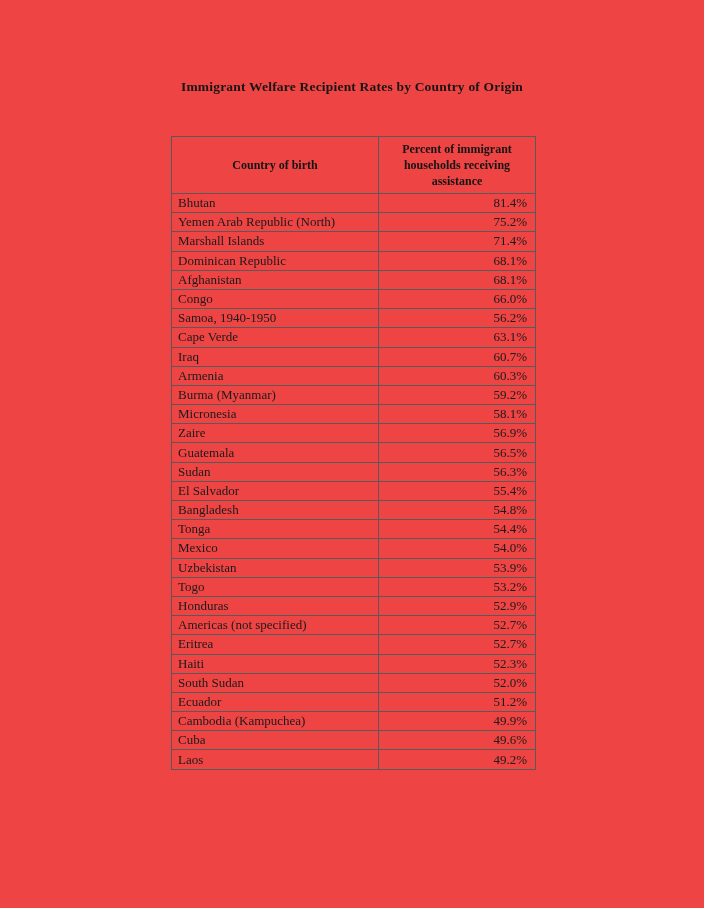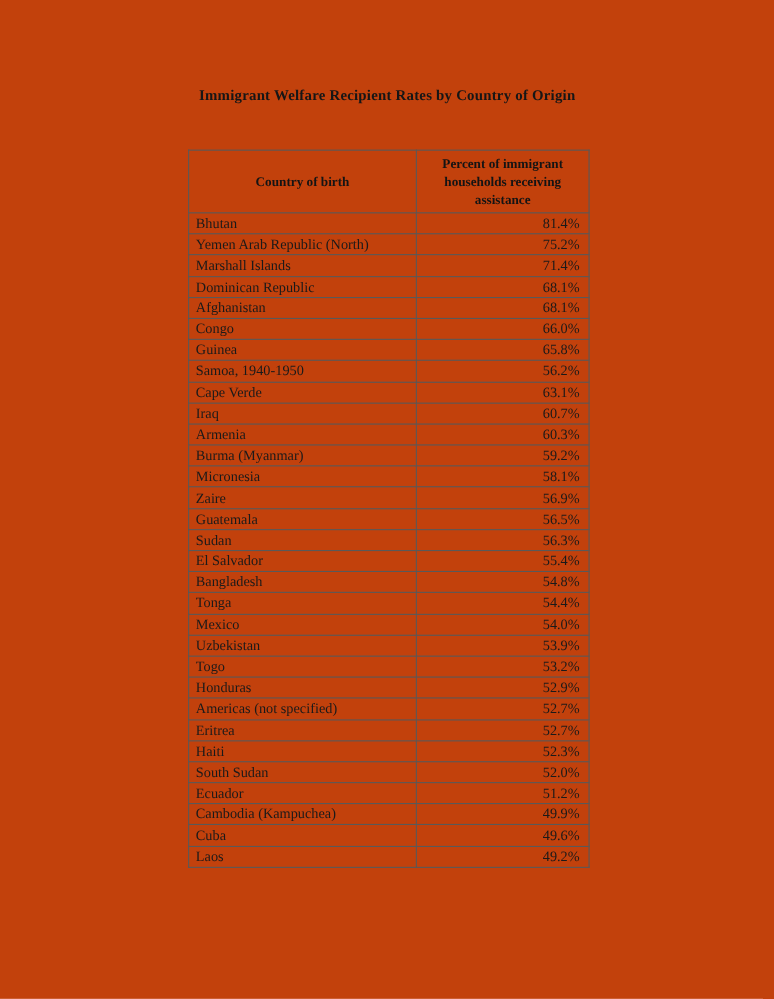--- a/index.html
+++ b/index.html
@@ -11,21 +11,21 @@
     height: 908px;
     background: #ffffff;
     position: relative;
     font-family: "Liberation Serif", "DejaVu Serif", serif;
     color: #1c1c1c;
     overflow: hidden;
   }
   .page {
     position: absolute;
     inset: 0;
-    background: #c2410c;
+    background: #ef4444;
   }
   .doc-title {
     position: absolute;
     top: 79px;
     left: 0;
     width: 704px;
     text-align: center;
     font-size: 13.5px;
     font-weight: bold;
     letter-spacing: 0.2px;
@@ -113,24 +113,20 @@
           </tr>
           <tr>
             <td class="country">Afghanistan</td>
             <td class="percent">68.1%</td>
           </tr>
           <tr>
             <td class="country">Congo</td>
             <td class="percent">66.0%</td>
           </tr>
           <tr>
-            <td class="country">Guinea</td>
-            <td class="percent">65.8%</td>
-          </tr>
-          <tr>
             <td class="country">Samoa, 1940-1950</td>
             <td class="percent">56.2%</td>
           </tr>
           <tr>
             <td class="country">Cape Verde</td>
             <td class="percent">63.1%</td>
           </tr>
           <tr>
             <td class="country">Iraq</td>
             <td class="percent">60.7%</td>

